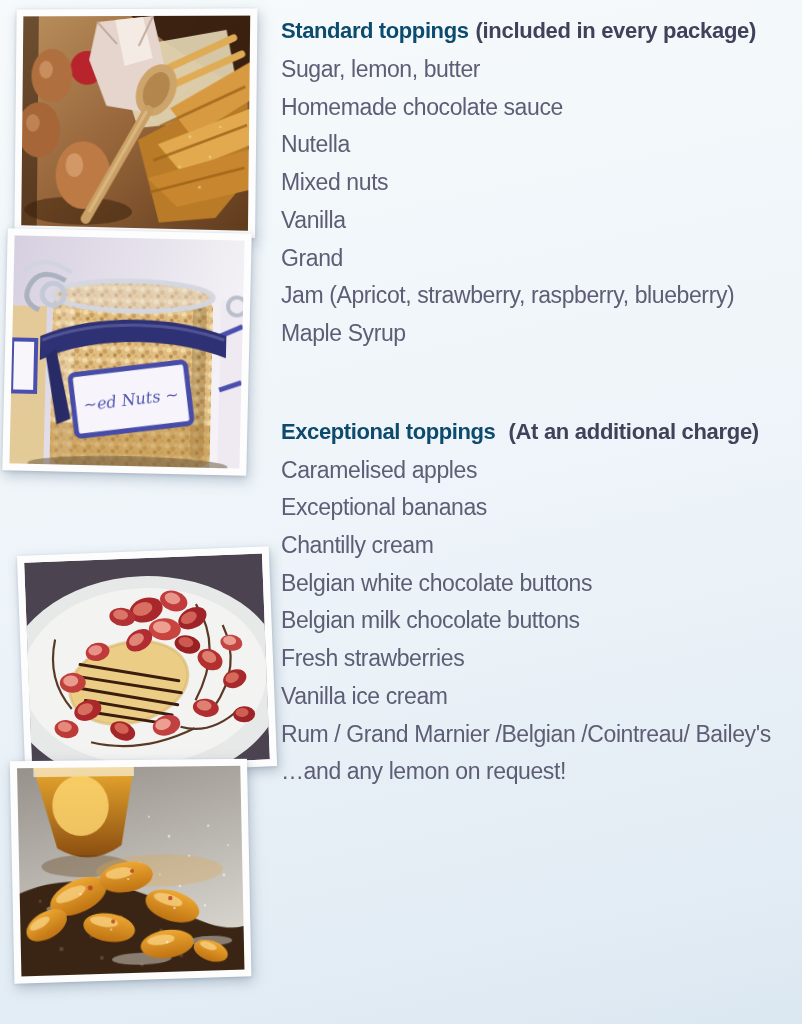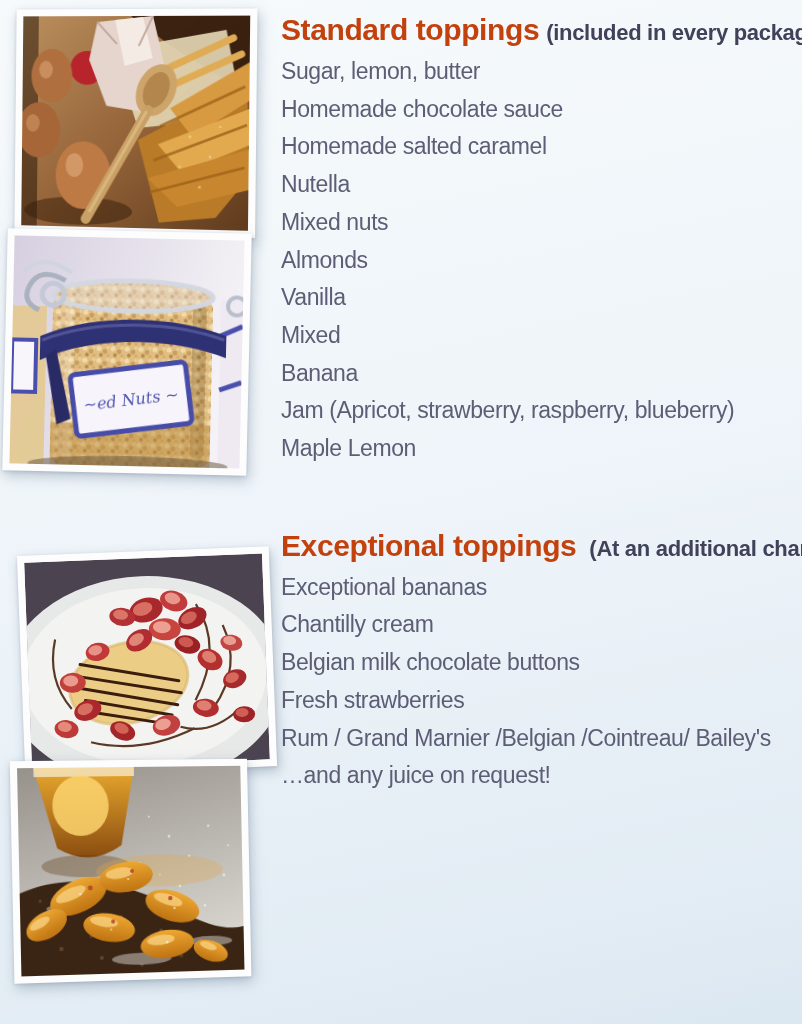--- a/index.html
+++ b/index.html
@@ -12,21 +12,21 @@
   .photo{position:absolute;background:#fdfdfd;padding:7px;
     box-shadow:2px 5px 12px rgba(92,112,136,.38),0 1px 3px rgba(92,112,136,.25);}
   .photo svg{display:block;}
   #photo1{left:13px;top:9px;transform:perspective(800px) rotateY(-6deg) rotate(.6deg);z-index:1;}
   #photo2{left:5px;top:231px;transform:rotate(1.3deg);z-index:2;}
   #photo3{left:21px;top:551px;transform:rotate(-2.2deg);z-index:3;}
   #photo4{left:13px;top:760px;transform:perspective(900px) rotateY(5deg) rotate(-1.2deg);z-index:4;}
   
   .text-col{position:absolute;left:281px;top:10px;width:520px;z-index:6;}
   .section-head{line-height:40px;white-space:nowrap;margin:0;}
-  .section-title{color:#c2410c;font-size:30px;font-weight:600;letter-spacing:-.4px;}
+  .section-title{color:#0c4a6e;font-size:22px;font-weight:600;letter-spacing:-.4px;}
   .section-note{color:#41415a;font-size:22px;margin-left:7px;letter-spacing:-.3px;}
   .items{list-style:none;margin:0;padding:0;}
   .items li{font-size:23px;line-height:37.7px;color:#5d5d75;white-space:nowrap;letter-spacing:-.4px;}
   #section2{margin-top:58px;}
   #section2 .section-note{margin-left:13px;}
 </style>
 </head>
 <body>
 
 <div class="photo" id="photo1">
@@ -312,39 +312,39 @@
 
 <div class="text-col">
 
   <section id="section1">
     <h2 class="section-head">
       <span class="section-title">Standard toppings</span><span class="section-note">(included in every package)</span>
     </h2>
     <ul class="items">
         <li>Sugar, lemon, butter</li>
         <li>Homemade chocolate sauce</li>
-        <li>Homemade salted caramel</li>
         <li>Nutella</li>
         <li>Mixed nuts</li>
-        <li>Almonds</li>
         <li>Vanilla</li>
-        <li>Mixed</li>
-        <li>Banana</li>
+        <li>Grand</li>
         <li>Jam (Apricot, strawberry, raspberry, blueberry)</li>
-        <li>Maple Lemon</li>
+        <li>Maple Syrup</li>
       </ul>
   </section>
 
   <section id="section2">
     <h2 class="section-head">
       <span class="section-title">Exceptional toppings</span><span class="section-note">(At an additional charge)</span>
     </h2>
     <ul class="items">
+        <li>Caramelised apples</li>
         <li>Exceptional bananas</li>
         <li>Chantilly cream</li>
+        <li>Belgian white chocolate buttons</li>
         <li>Belgian milk chocolate buttons</li>
         <li>Fresh strawberries</li>
+        <li>Vanilla ice cream</li>
         <li>Rum / Grand Marnier /Belgian /Cointreau/ Bailey's</li>
-        <li>…and any juice on request!</li>
+        <li>…and any lemon on request!</li>
       </ul>
   </section>
 
 </div>
 
 </body></html>

